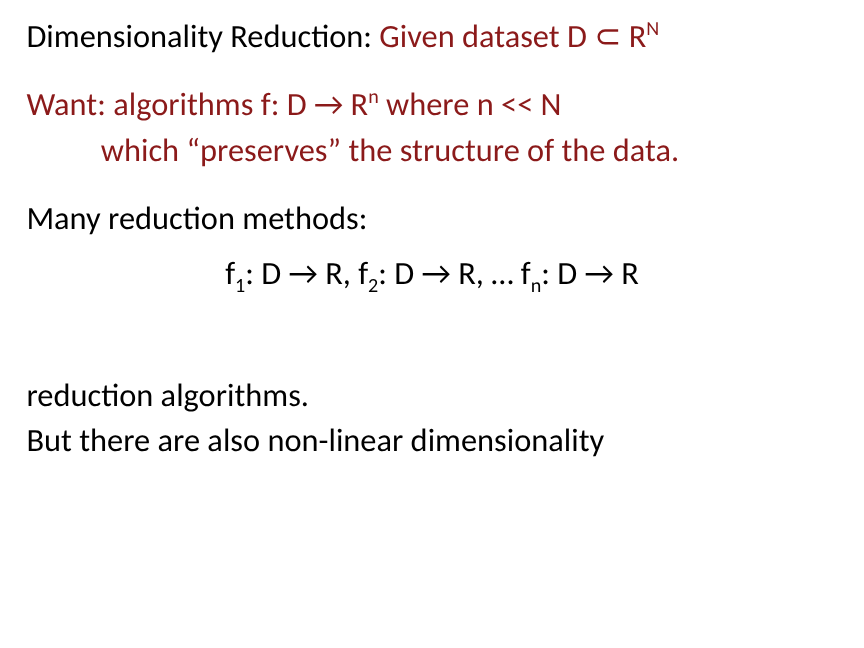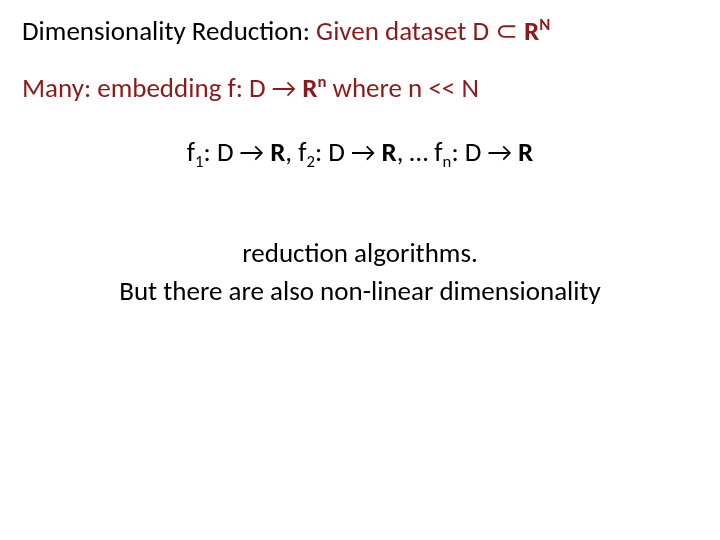--- a/index.html
+++ b/index.html
@@ -20,52 +20,53 @@
   .line {
     font-size: 27px;
     line-height: 1.28;
     margin-bottom: 4px;
   }
   .red {
     color: #8b1a1a;
   }
   .black {
     color: #000000;
-    text-align: center;
   }
-  .bold { font-weight: bold; }
+  .bold { font-weight: normal; }
   sup { font-size: 0.62em; vertical-align: super; line-height: 0; }
   sub { font-size: 0.62em; vertical-align: sub; line-height: 0; }
   .spacer-sm { height: 8px; }
   .spacer-md { height: 18px; }
   .spacer-lg { height: 26px; }
   .indent1 { padding-left: 62px; }
-  .center { }
+  .center { text-align: center; }
 </style>
 </head>
 <body>
 
 <div class="slide">
 
   <div class="line">
     <span class="black">Dimensionality Reduction:</span>
     <span class="red">
       <span>Given dataset  D </span><span>⊂</span>
       <span class="bold"><span> R</span><sup>N</sup></span>
     </span>
   </div>
 
   <div class="spacer-md"></div>
 
   <div class="line red">
-    <span>Many:  embedding   f:  D </span><span>→</span><span class="bold"><span> R</span><sup>n</sup></span><span>  where n &lt;&lt; N</span>
+    <span>Want:  algorithms   f:  D </span><span>→</span><span class="bold"><span> R</span><sup>n</sup></span><span>  where n &lt;&lt; N</span>
   </div>
+  <div class="line red indent1">which “preserves” the structure of the data.</div>
 
   <div class="spacer-md"></div>
 
+  <div class="line black">Many reduction methods:</div>
 
   <div class="spacer-sm"></div>
 
   <div class="line black center">
     <span>f</span><sub>1</sub><span>:  D </span><span>→</span><span class="bold">  R</span><span>, </span><span>f</span><sub>2</sub><span>:  D </span><span>→</span><span class="bold">  R</span><span>, … f</span><sub>n</sub><span>:  D </span><span>→</span><span class="bold">  R</span>
   </div>
 
   <div class="spacer-md"></div>
 
 

